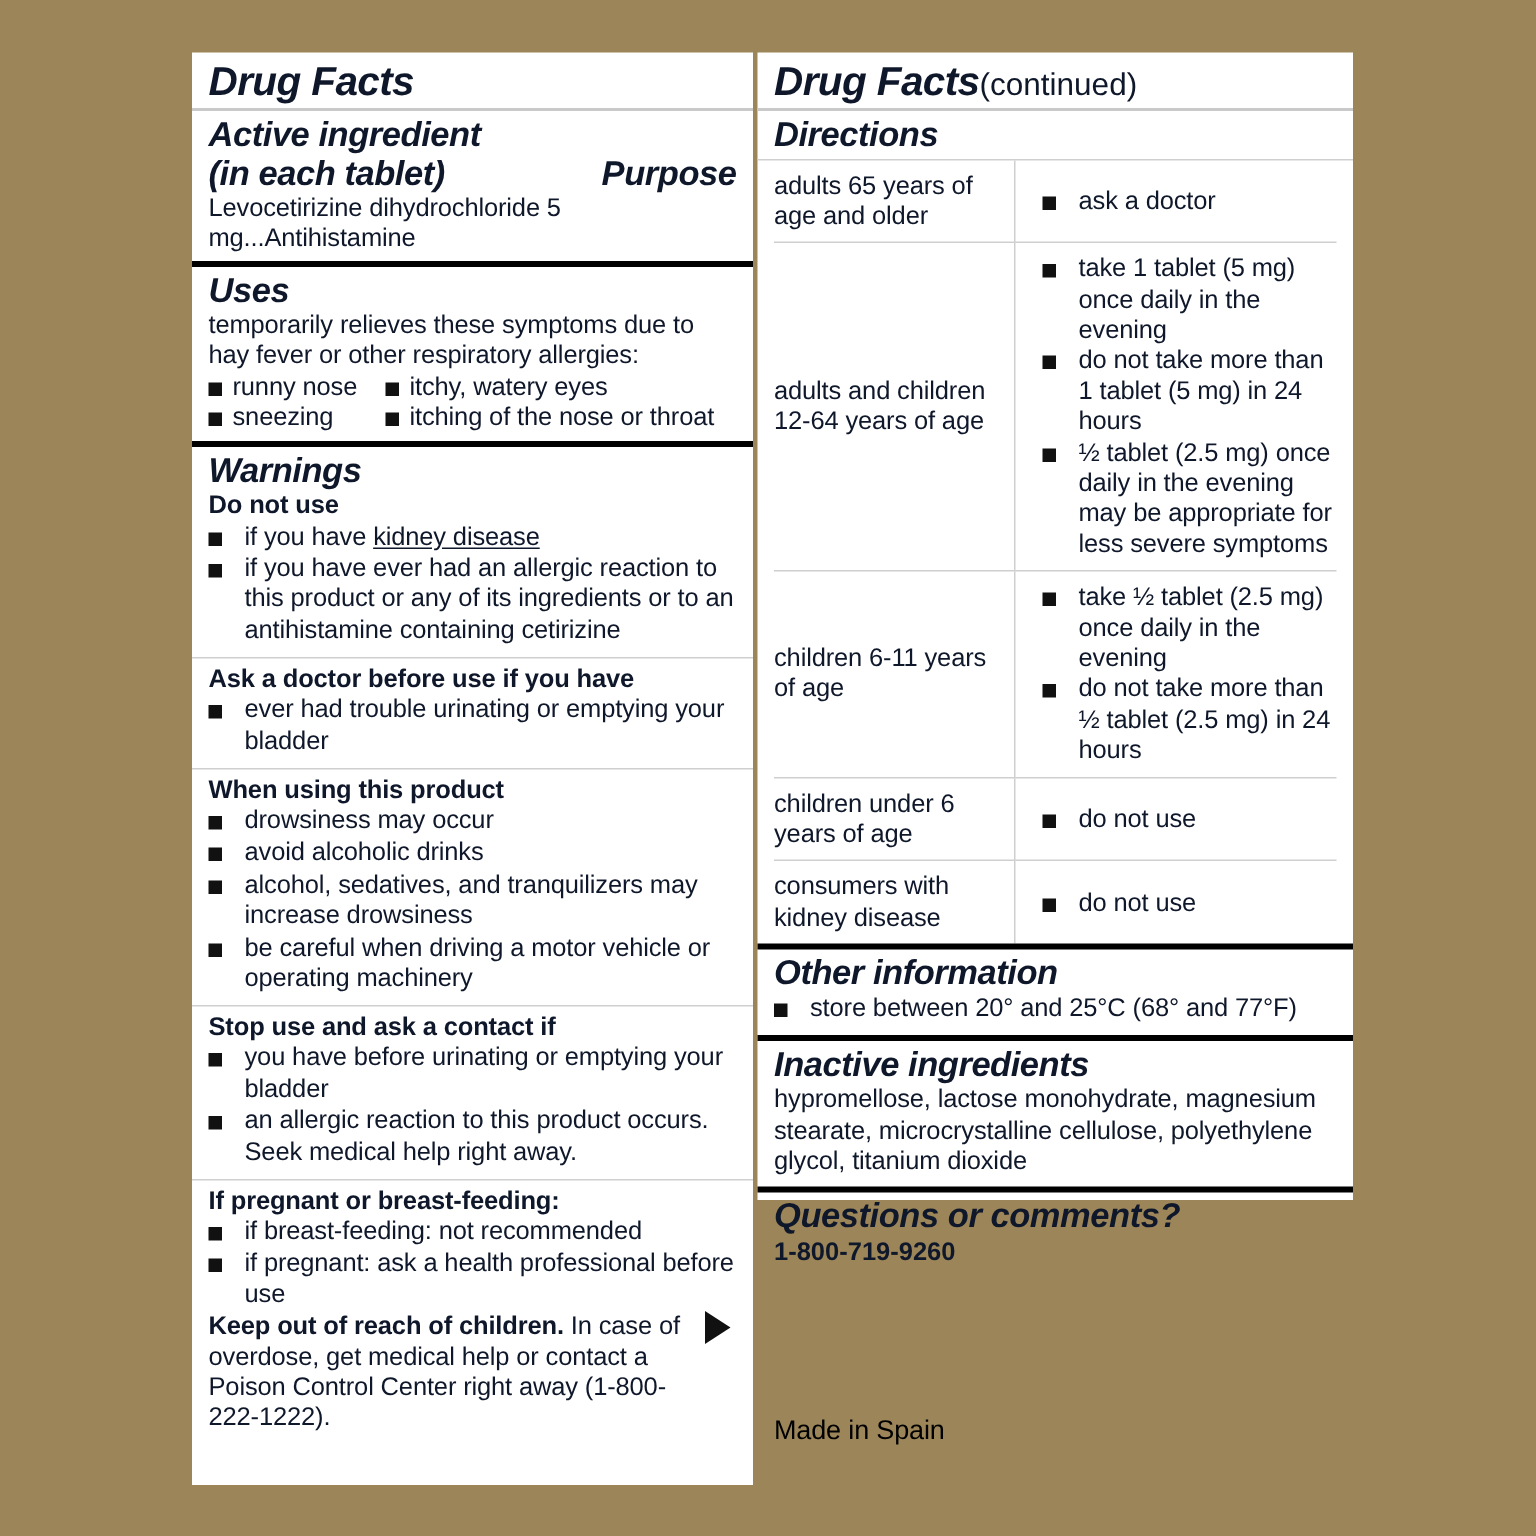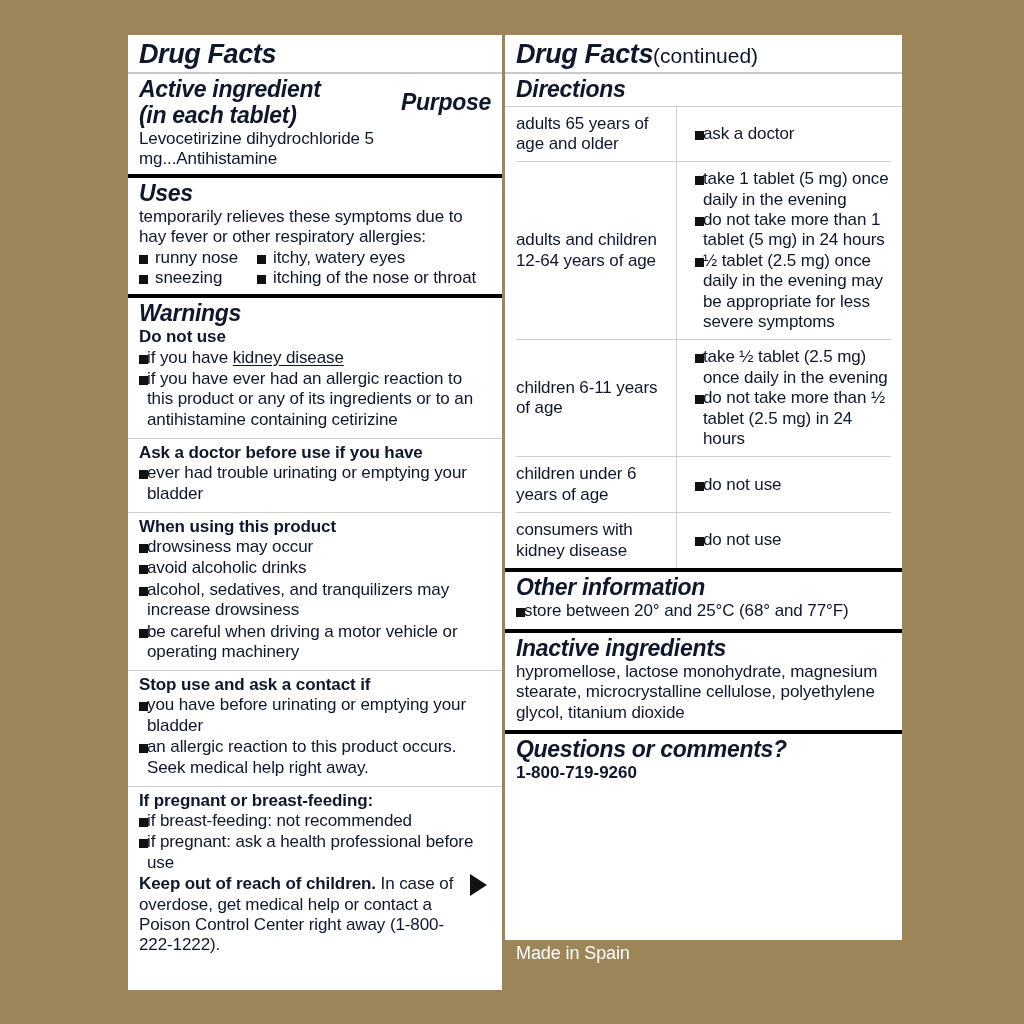--- a/index.html
+++ b/index.html
@@ -21,21 +21,21 @@
   }
 
   
   .panel {
     position: absolute;
     background: #ffffff;
     box-sizing: border-box;
     color: #0f172a;
   }
   #left-panel  { left: 128px; top: 35px; width: 374px; height: 955px; }
-  #right-panel { left: 505px; top: 35px; width: 397px; height: 905px; }
+  #right-panel { left: 505px; top: 35px; width: 397px; height: 765px; }
 
   .pad { padding: 0 11px; }
 
   
   .rule-thick {
     border: 0;
     border-top: 4px solid #000;
     margin: 0;
   }
   .rule-gray {
@@ -68,21 +68,21 @@
     font-weight: bold;
     font-style: italic;
     font-size: 23px;
     line-height: 1.1;
     letter-spacing: -0.3px;
     margin: 3px 0 1px 0;
   }
   .sect-head-row {
     display: flex;
     justify-content: space-between;
-    align-items: center;
+    align-items: flex-end;
   }
   .sub-head {
     font-weight: bold;
     font-size: 17px;
     line-height: 1.18;
     margin: 4px 0 0 0;
     letter-spacing: -0.1px;
   }
   .body-text {
     font-size: 17px;
@@ -98,21 +98,21 @@
   }
 
   
   ul.bul {
     list-style: none;
     margin: 0;
     padding: 0;
   }
   ul.bul > li {
     position: relative;
-    padding-left: 8px;
+    padding-left: 24px;
     font-size: 17px;
     line-height: 1.2;
     letter-spacing: -0.1px;
     margin: 0 0 1px 0;
   }
   ul.bul > li::before {
     content: "";
     position: absolute;
     left: 0;
     top: 7px;
@@ -184,21 +184,21 @@
     border-top: 11px solid transparent;
     border-bottom: 11px solid transparent;
     flex: 0 0 auto;
     margin: 0 4px 3px 0;
   }
   #made-in {
     position: absolute;
     left: 516px;
     top: 943px;
     font-size: 18px;
-    color: #ffffff;
+    color: #000000;
     letter-spacing: -0.1px;
   }
   .blk { display: block; }
 </style>
 </head>
 <body>
 
 <div class="stage">
 
   <div class="panel" id="left-panel">

